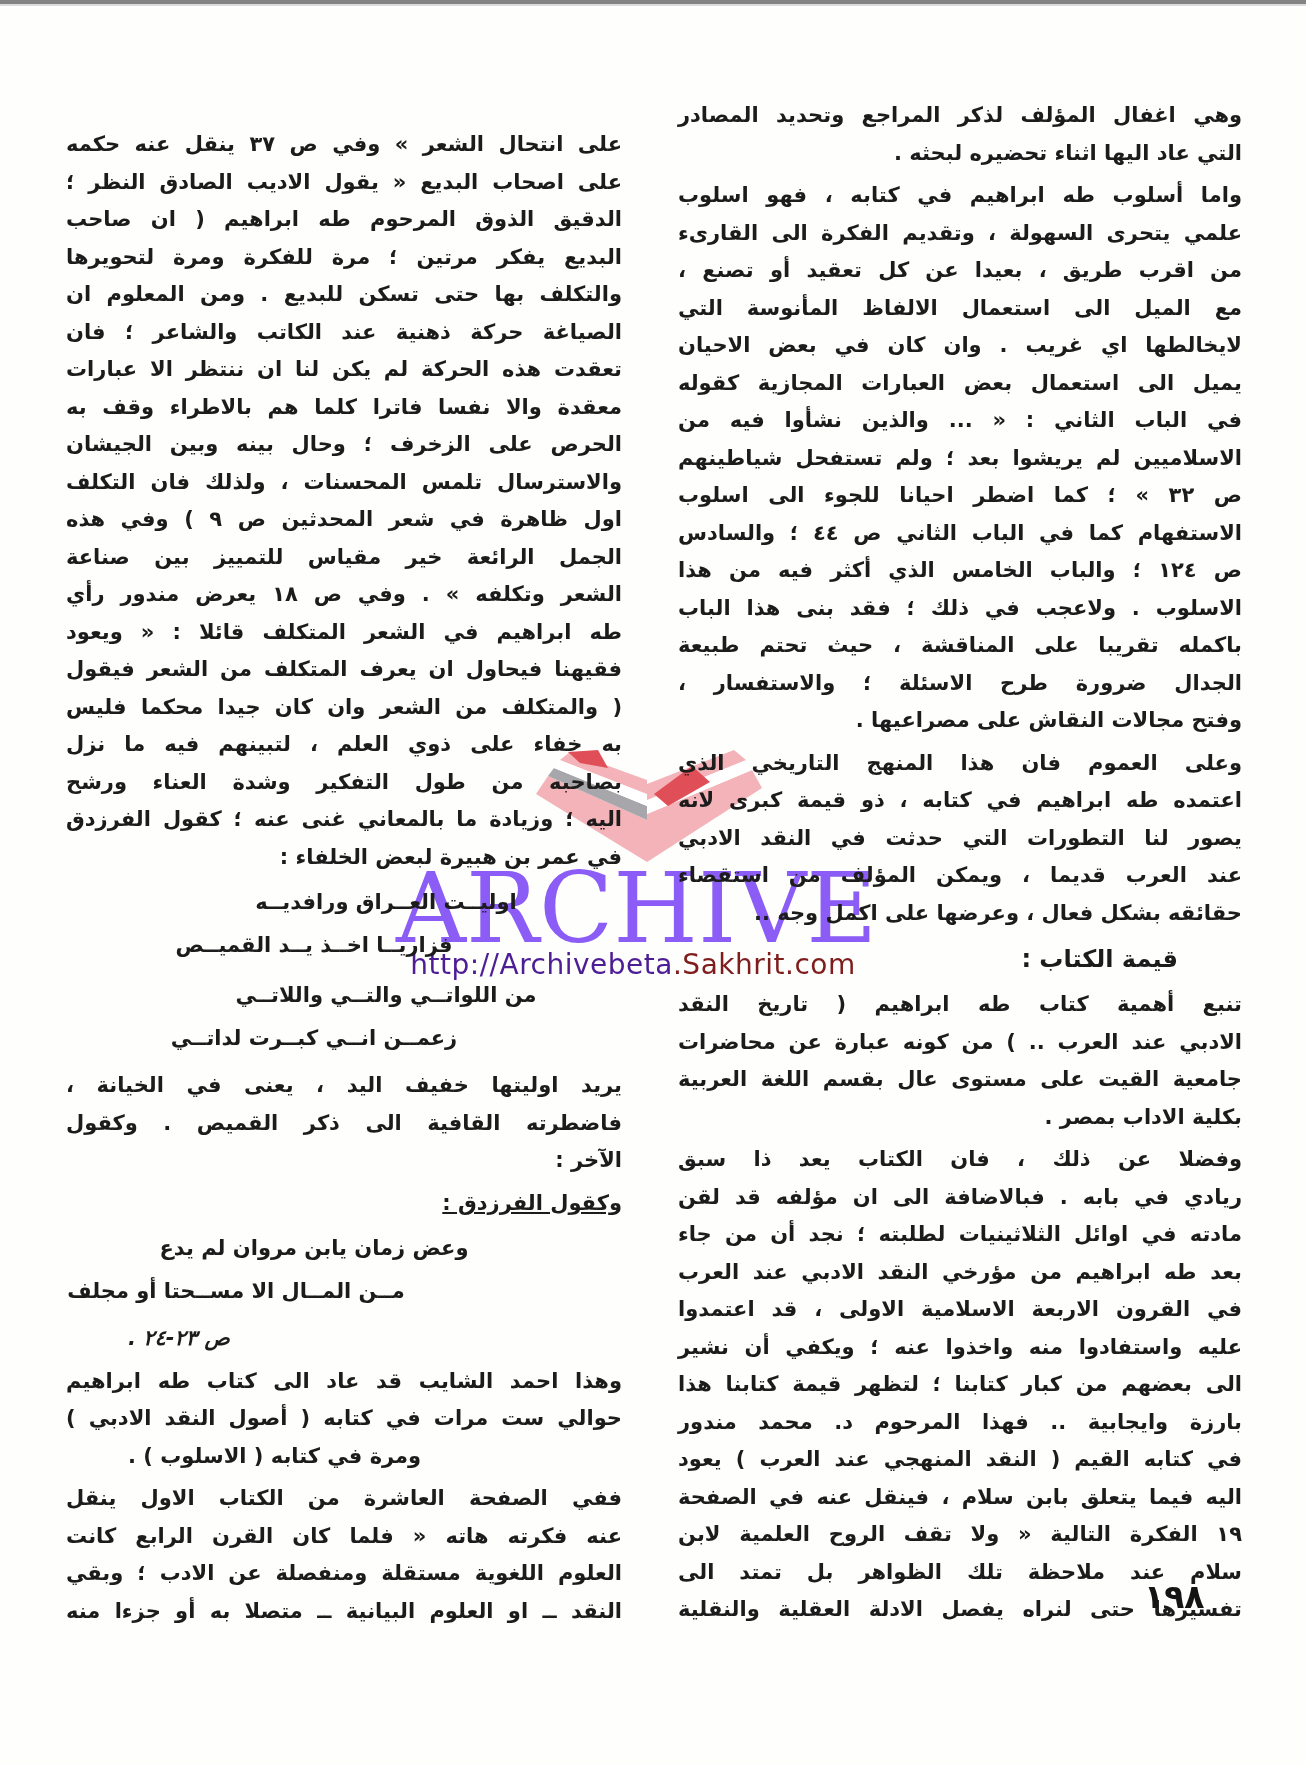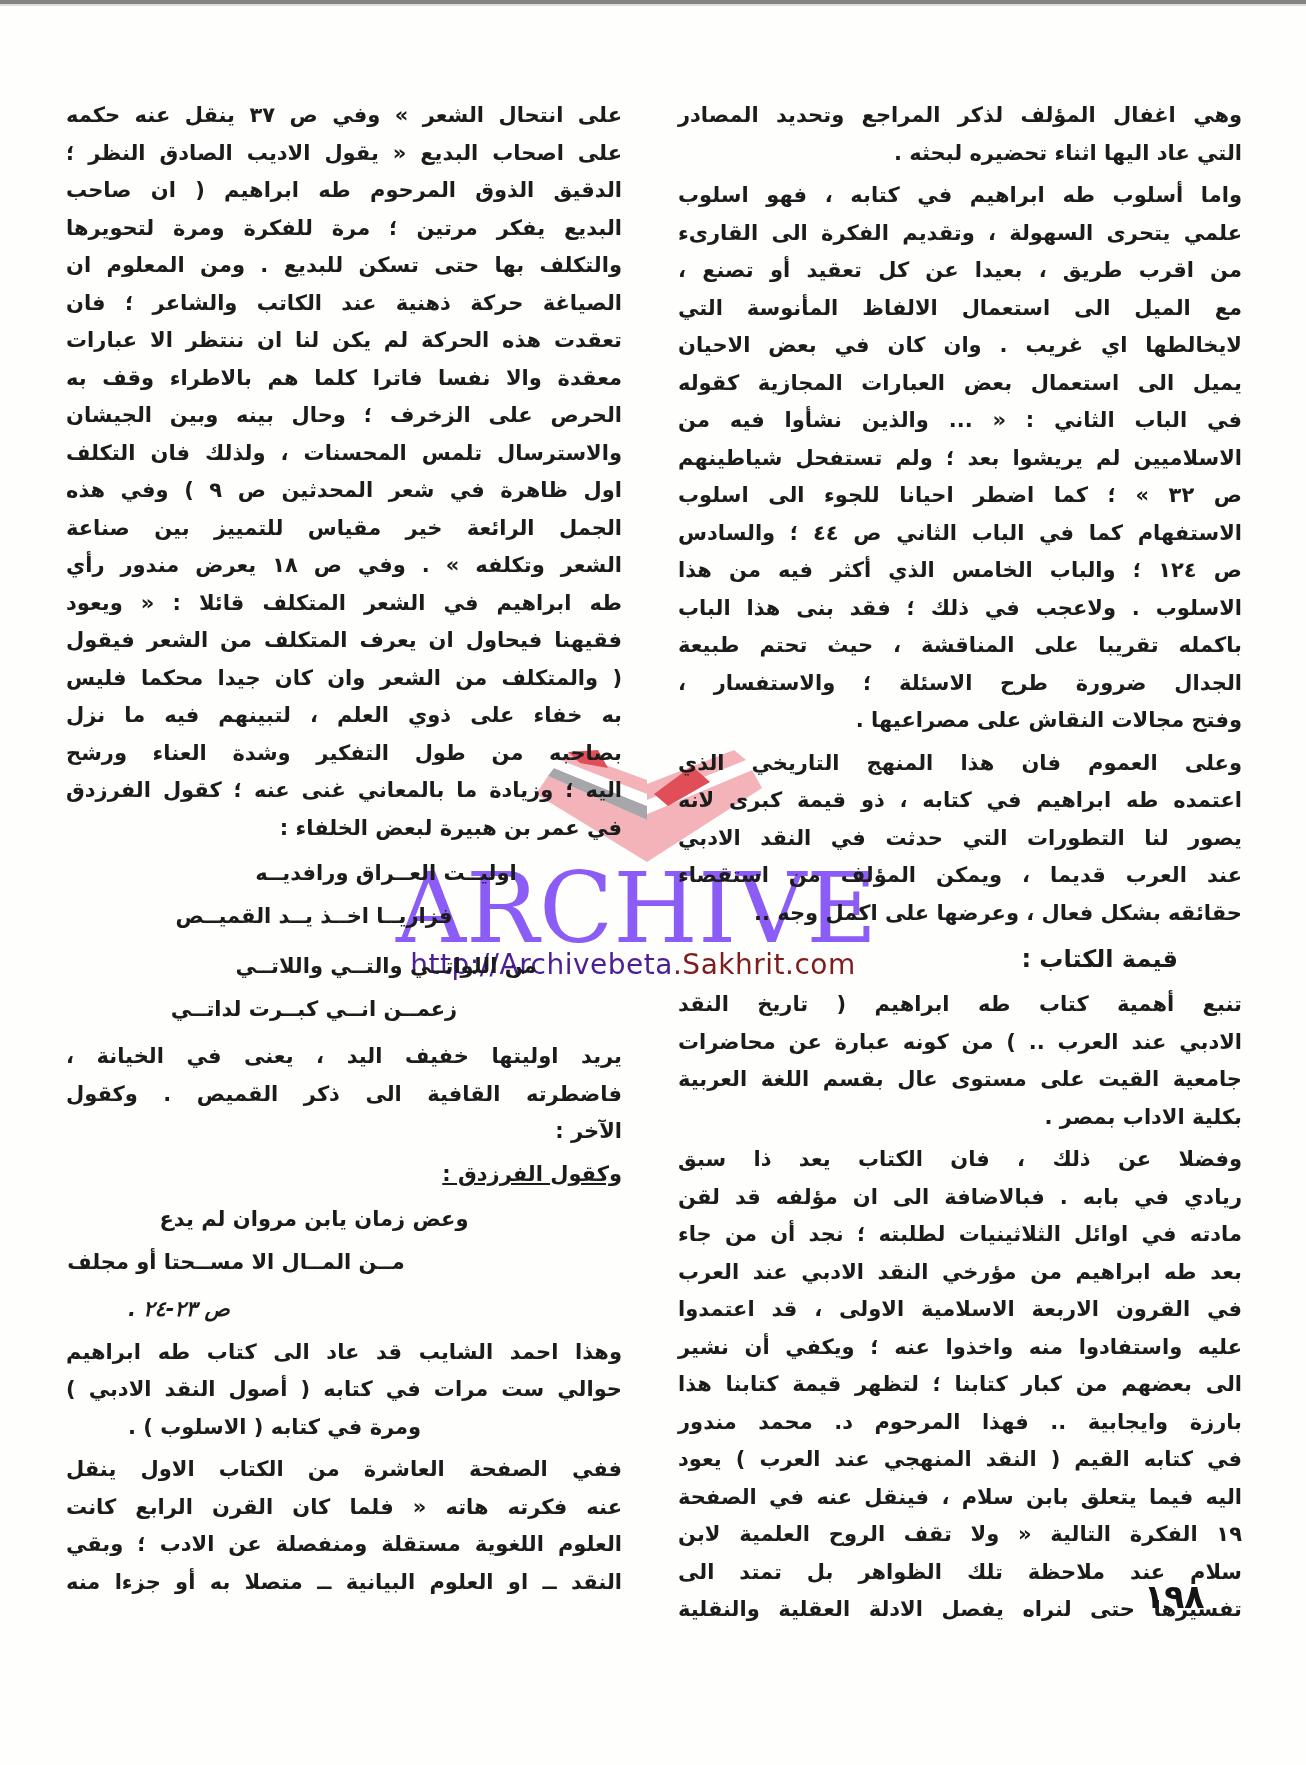--- a/index.html
+++ b/index.html
@@ -16,21 +16,21 @@
             color:#8b5cf6;letter-spacing:0px;white-space:nowrap;}
   .wm-url{position:absolute;left:396px;top:948px;width:474px;text-align:center;direction:ltr;
           font-family:"DejaVu Sans",sans-serif;font-size:28px;letter-spacing:.5px;white-space:nowrap;}
   .wm-url .u1{color:#4c1d95;}
   .wm-url .u2{color:#7f1d1d;}
 
   
   .col{position:absolute;top:97px;direction:rtl;z-index:2;color:#1c1c1c;
        font-size:21px;font-weight:700;line-height:37.5px;}
   .col-right{right:64px;width:564px;}
-  .col-left{left:66px;width:556px;}
+  .col-left{left:66px;width:556px;margin-top:29px;}
   .block{margin:0 0 5px 0;}
   .line{text-align:right;}
   .line.j{text-align:justify;text-align-last:justify;}
   .line.al{text-align:right;text-decoration:underline;}
   .line.ali{text-align:left;padding-left:62px;}
   .heading{margin:6px 0 6px 0;}
   .heading .line{font-size:24px;line-height:42px;padding-right:64px;}
   .verse{margin:5px 0 7px 0;}
   .verse .line{text-align:center;line-height:43px;}
   .line.p-a{transform:translateX(42px);}

